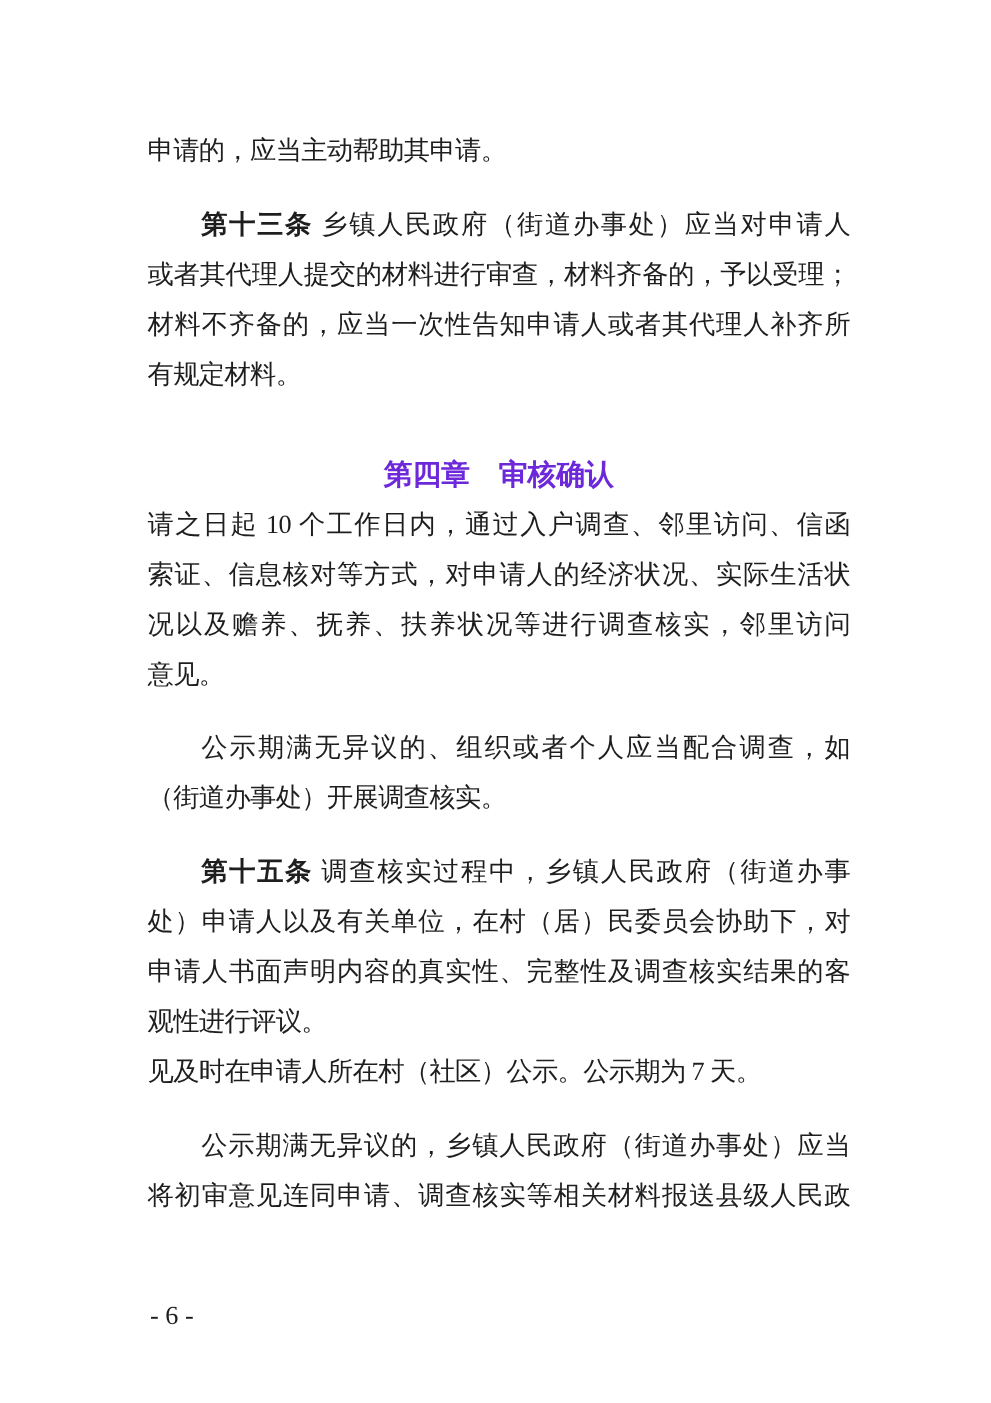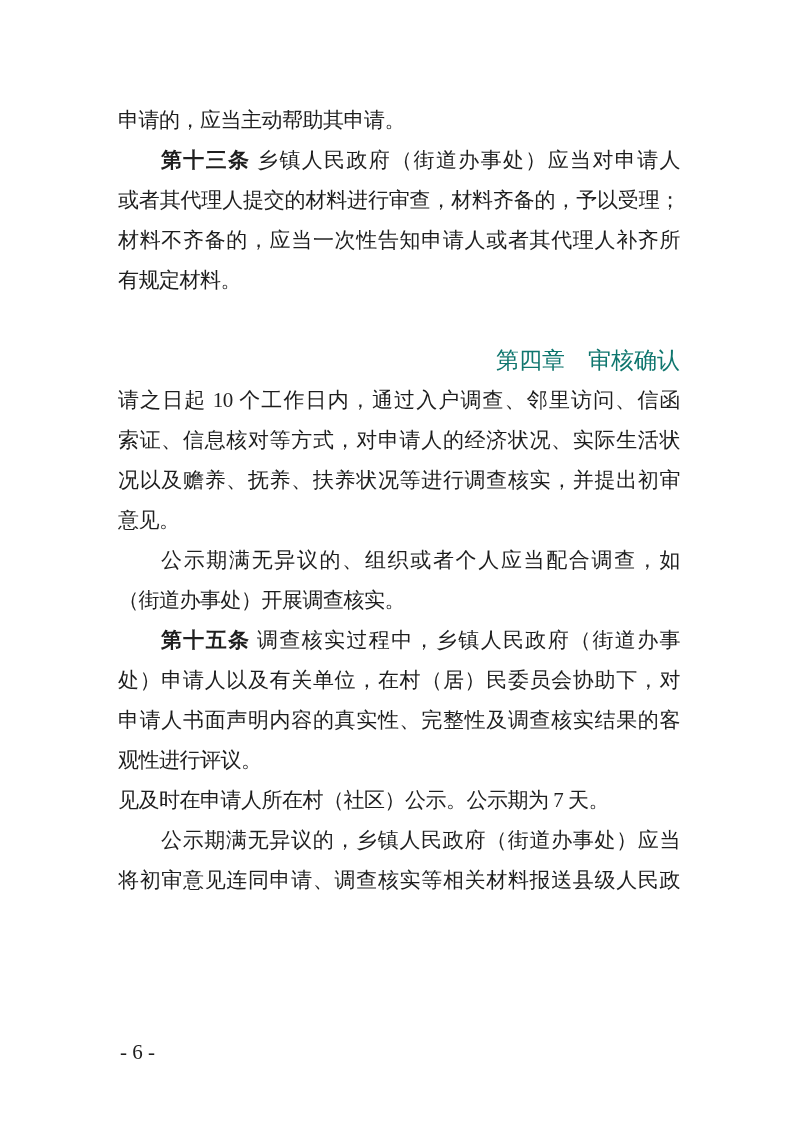--- a/index.html
+++ b/index.html
@@ -38,35 +38,36 @@
     text-align: left;
   }
   .line.justify {
     white-space: normal;
     text-align: justify;
     text-align-last: justify;
     text-justify: inter-character;
   }
   .line.indent {
     padding-left: 43px;
+    margin-top: 19px;
   }
   .run.bold {
     font-weight: bold;
   }
   .spacer {
     height: 40px;
   }
   .chapter-heading {
     height: 40px;
     line-height: 40px;
     font-size: 23px;
-    font-weight: normal;
-    text-align: right;
+    font-weight: bold;
+    text-align: center;
     font-family: "Liberation Sans", "DejaVu Sans", sans-serif;
-    color: #0f766e;
+    color: #6d28d9;
   }
   .page-number {
     position: absolute;
     left: 120px;
     top: 1032px;
     height: 40px;
     line-height: 40px;
     font-size: 21px;
     color: #1e1e1e;
   }
@@ -78,21 +79,21 @@
   <div class="content" id="doc-content">
       <div class="line"><span class="run">申请的，应当主动帮助其申请。</span></div>
       <div class="line justify indent"><span class="run bold">第十三条</span><span class="run"> 乡镇人民政府（街道办事处）应当对申请人</span></div>
       <div class="line justify"><span class="run">或者其代理人提交的材料进行审查，材料齐备的，予以受理；</span></div>
       <div class="line justify"><span class="run">材料不齐备的，应当一次性告知申请人或者其代理人补齐所</span></div>
       <div class="line"><span class="run">有规定材料。</span></div>
       <div class="spacer"></div>
       <div class="chapter-heading">第四章　审核确认</div>
       <div class="line justify"><span class="run">请之日起 10 个工作日内，通过入户调查、邻里访问、信函</span></div>
       <div class="line justify"><span class="run">索证、信息核对等方式，对申请人的经济状况、实际生活状</span></div>
-      <div class="line justify"><span class="run">况以及赡养、抚养、扶养状况等进行调查核实，并提出初审</span></div>
+      <div class="line justify"><span class="run">况以及赡养、抚养、扶养状况等进行调查核实，邻里访问</span></div>
       <div class="line"><span class="run">意见。</span></div>
       <div class="line justify indent"><span class="run">公示期满无异议的、组织或者个人应当配合调查，如</span></div>
       <div class="line"><span class="run">（街道办事处）开展调查核实。</span></div>
       <div class="line justify indent"><span class="run bold">第十五条</span><span class="run"> 调查核实过程中，乡镇人民政府（街道办事</span></div>
       <div class="line justify"><span class="run">处）申请人以及有关单位，在村（居）民委员会协助下，对</span></div>
       <div class="line justify"><span class="run">申请人书面声明内容的真实性、完整性及调查核实结果的客</span></div>
       <div class="line"><span class="run">观性进行评议。</span></div>
       <div class="line"><span class="run">见及时在申请人所在村（社区）公示。公示期为 7 天。</span></div>
       <div class="line justify indent"><span class="run">公示期满无异议的，乡镇人民政府（街道办事处）应当</span></div>
       <div class="line justify"><span class="run">将初审意见连同申请、调查核实等相关材料报送县级人民政</span></div>

